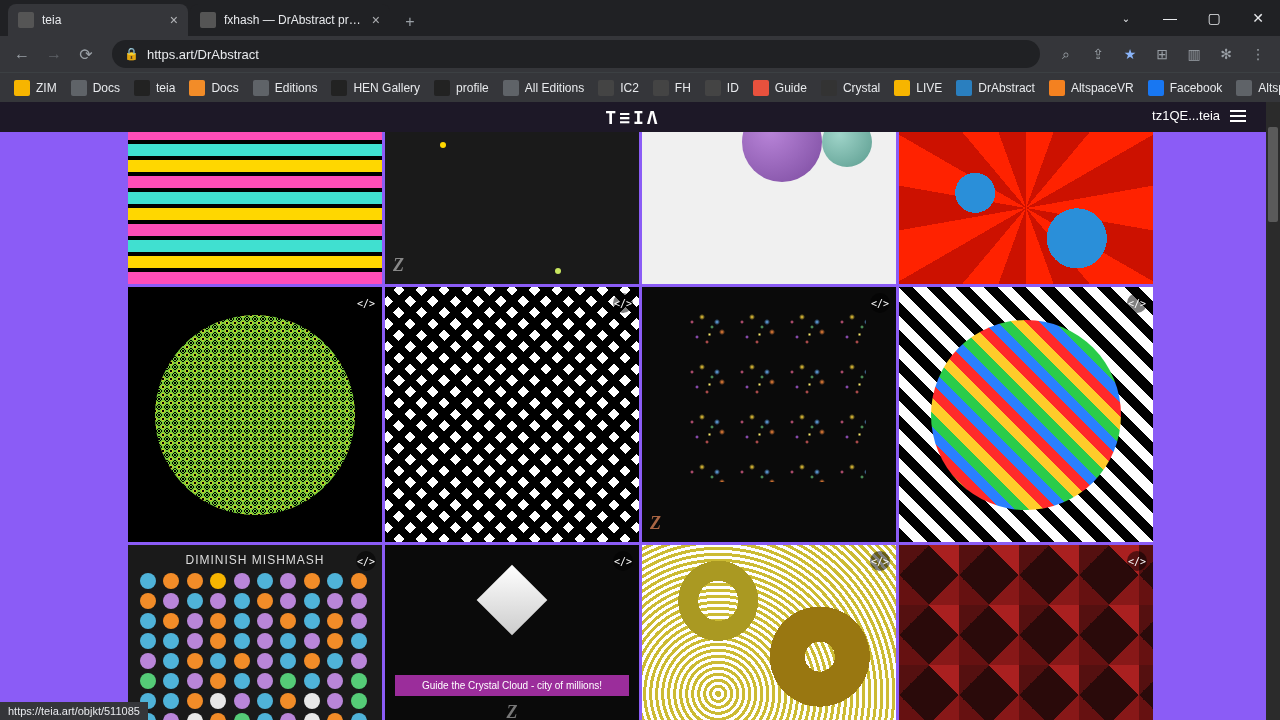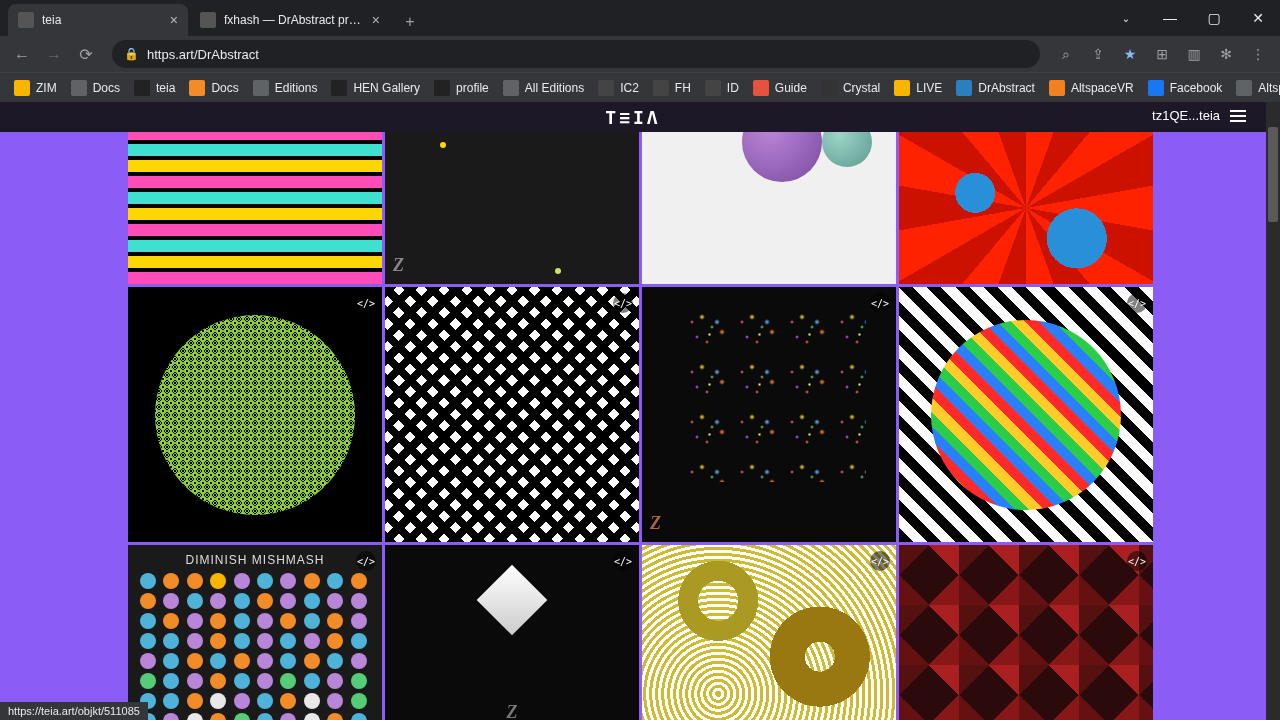--- a/index.html
+++ b/index.html
@@ -316,20 +316,21 @@
           <div class="d" style="background: rgb(85, 204, 119);"></div>
           <div class="d" style="background: rgb(79, 179, 217);"></div>
           <div class="d" style="background: rgb(185, 133, 217);"></div>
           <div class="d" style="background: rgb(232, 232, 232);"></div>
           <div class="d" style="background: rgb(242, 140, 40);"></div>
           <div class="d" style="background: rgb(79, 179, 217);"></div>
         </div>
     </div>
     <div class="tile h3 art10">
       <div class="codebadge">&lt;/&gt;</div>
+      <div class="bar">Guide the Crystal Cloud - city of millions!</div>
       <span class="zmark" style="left:50%;transform:translateX(-50%);bottom:8px;color:#777">Z</span>
     </div>
     <div class="tile h3 art11">
       <div class="codebadge">&lt;/&gt;</div>
     </div>
     <div class="tile h3 art12">
       <div class="codebadge">&lt;/&gt;</div>
     </div>
   </div>
 </div>

